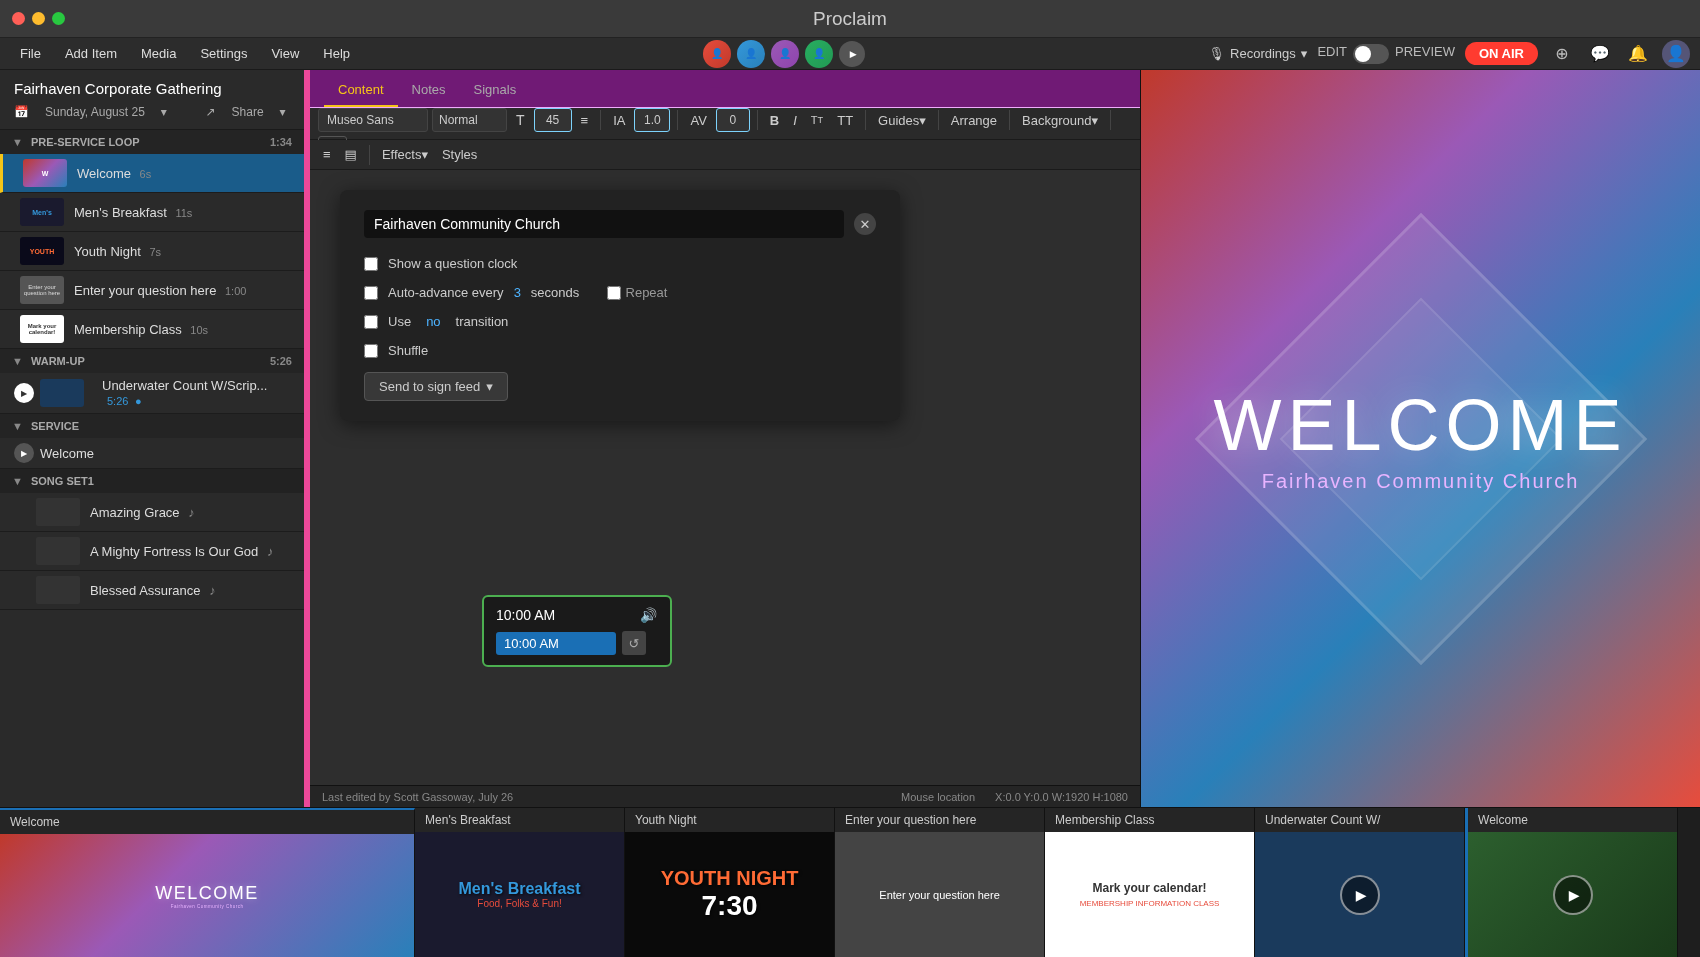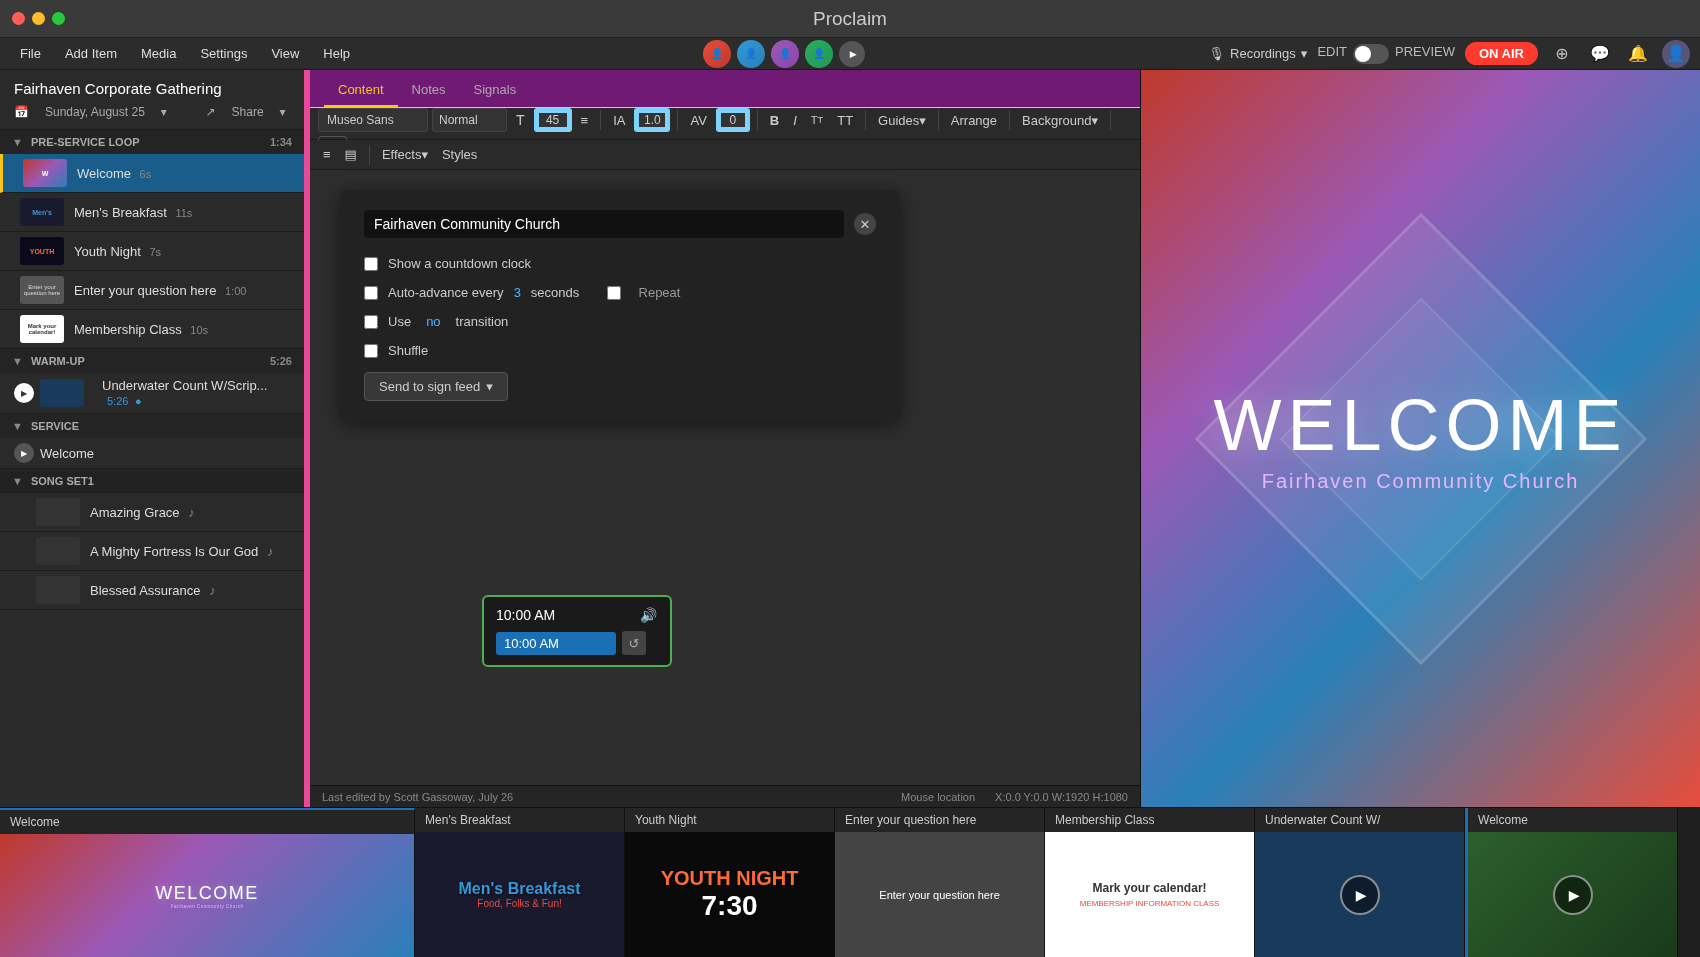--- a/index.html
+++ b/index.html
@@ -59,35 +59,35 @@
     
     #center { flex: 1; display: flex; flex-direction: column; background: #2e2e2e; }
     #tabs-bar { display: flex; align-items: flex-end; padding: 0 14px; border-bottom: 1px solid #f0abfc; background: #701a75; height: 38px; }
     .tab { padding: 8px 14px; font-size: 13px; color: #aaa; cursor: pointer; border-bottom: 2px solid transparent; }
     .tab.active { color: #f5c518; border-bottom-color: #f5c518; }
 
     
     #toolbar { height: 32px; background: #2a2a2a; display: flex; align-items: center; padding: 0 8px; gap: 4px; border-bottom: 1px solid #1a1a1a; flex-wrap: wrap; }
     .toolbar-font { background: #333; border: 1px solid #444; border-radius: 3px; color: #ccc; padding: 2px 8px; font-size: 12px; height: 24px; }
     .toolbar-select { background: #333; border: 1px solid #444; border-radius: 3px; color: #ccc; padding: 2px 6px; font-size: 12px; height: 24px; }
-    .toolbar-num { width: 40px; background: #333; border: 5px solid #7dd3fc; border-radius: 3px; color: #ccc; padding: 2px 4px; font-size: 12px; height: 24px; text-align: center; }
+    .toolbar-num { width: 40px; background: #333; border: 1px solid #7dd3fc; border-radius: 3px; color: #ccc; padding: 2px 4px; font-size: 12px; height: 24px; text-align: center; }
     .toolbar-divider { width: 1px; height: 20px; background: #444; margin: 0 3px; }
     .toolbar-btn { background: none; border: none; color: #ccc; cursor: pointer; padding: 2px 5px; border-radius: 3px; font-size: 13px; height: 24px; display: flex; align-items: center; }
     #toolbar2 { height: 30px; background: #2a2a2a; display: flex; align-items: center; padding: 0 8px; gap: 4px; border-bottom: 1px solid #1a1a1a; }
 
     
     #dialog-area { flex: 1; padding: 20px 30px; background: #2e2e2e; position: relative; overflow: hidden; }
     .dialog-card { background: #222; border-radius: 8px; padding: 20px 24px; max-width: 560px; box-shadow: 0 4px 20px rgba(0,0,0,0.5); }
     .dialog-card .dialog-title-row { display: flex; align-items: center; justify-content: space-between; margin-bottom: 18px; }
     .dialog-card .dialog-title-input { background: #111; border: none; color: #fff; font-size: 14px; padding: 6px 10px; border-radius: 4px; flex: 1; outline: none; }
     .dialog-card .close-btn { width: 22px; height: 22px; background: #444; border-radius: 50%; display: flex; align-items: center; justify-content: center; cursor: pointer; color: #ccc; font-size: 13px; margin-left: 10px; border: none; }
     .dialog-option { display: flex; align-items: center; gap: 10px; margin-bottom: 14px; font-size: 13px; color: #ccc; }
     .dialog-option input[type=checkbox] { width: 14px; height: 14px; cursor: pointer; }
     .dialog-option .highlight { color: #4db3ff; }
-    .dialog-option .repeat-label { color: #999; display: flex; align-items: center; gap: 13px; }
+    .dialog-option .repeat-label { color: #999; display: flex; align-items: center; gap: 0; }
     .send-sign-btn { display: flex; align-items: center; gap: 6px; background: #383838; border: 1px solid #555; border-radius: 4px; color: #ccc; padding: 6px 14px; font-size: 13px; cursor: pointer; margin-top: 10px; }
 
     
     .time-popup { position: absolute; left: 172px; top: 425px; background: #1a1a1a; border: 2px solid #4caf50; border-radius: 6px; padding: 10px 12px; z-index: 100; width: 190px; }
     .time-popup .time-display { display: flex; align-items: center; justify-content: space-between; margin-bottom: 8px; }
     .time-popup .time-text { color: #fff; font-size: 14px; }
     .time-popup .sound-icon { color: #aaa; font-size: 14px; }
     .time-popup .time-input-row { display: flex; align-items: center; gap: 6px; }
     .time-popup .time-input { background: #1a6fb5; border: none; color: #fff; font-size: 13px; padding: 4px 8px; border-radius: 3px; width: 120px; outline: none; }
     .time-popup .refresh-btn { width: 24px; height: 24px; background: #444; border-radius: 3px; display: flex; align-items: center; justify-content: center; cursor: pointer; color: #aaa; font-size: 13px; border: none; }
@@ -386,21 +386,21 @@
       <div id="dialog-area">
 
         <div class="dialog-card">
           <div class="dialog-title-row">
             <input class="dialog-title-input" value="Fairhaven Community Church" style="">
             <button class="close-btn">✕</button>
           </div>
 
           <div class="dialog-option">
             <input type="checkbox" style="">
-            <label>Show a countdown clock</label>
+            <label>Show a question clock</label>
           </div>
 
           <div class="dialog-option">
             <input type="checkbox" style="">
             <span>Auto-advance every</span>
             <span class="highlight">3</span>
             <span>seconds</span>
             &nbsp;&nbsp;
             <span class="repeat-label">
               <input type="checkbox" style="margin-right: 5px;">

